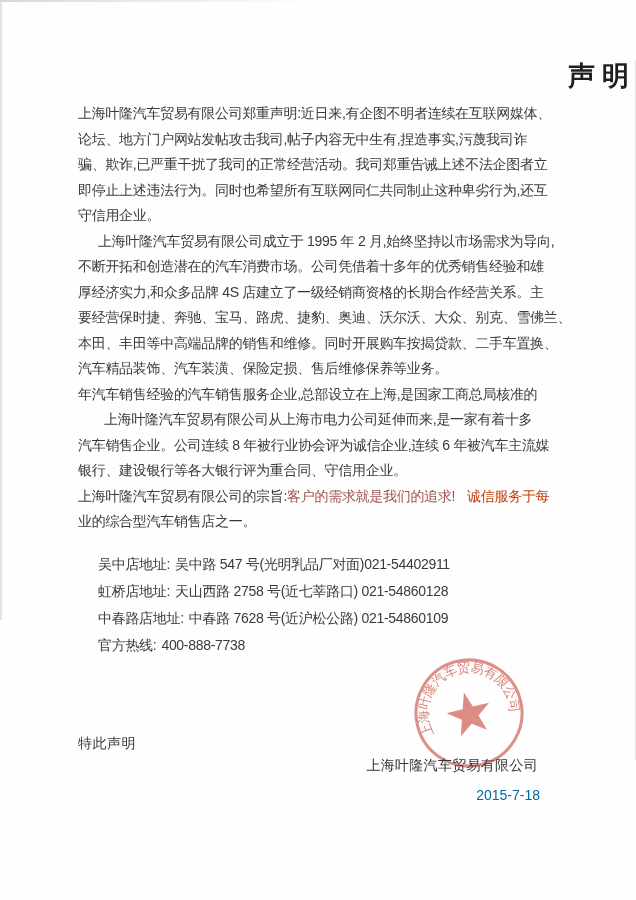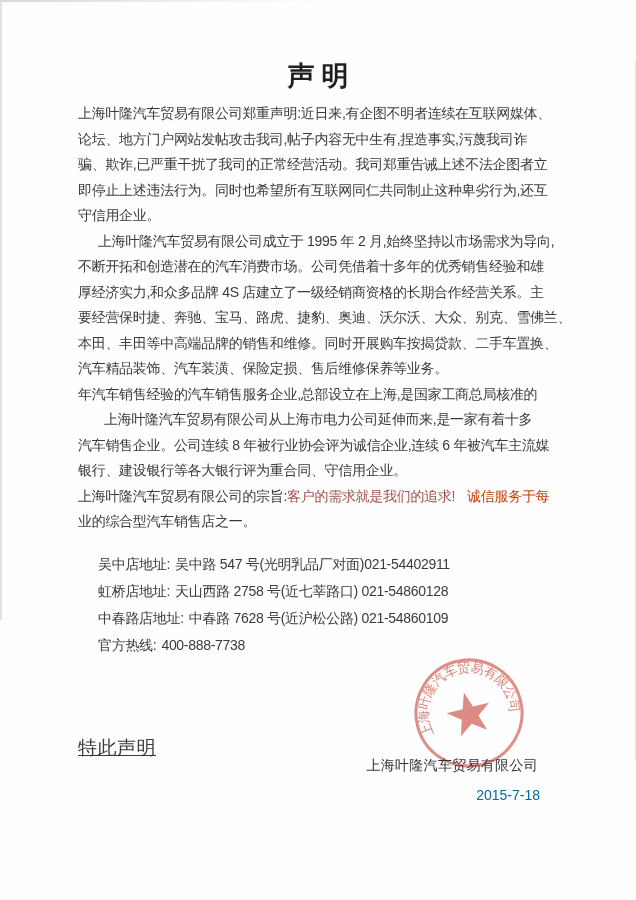--- a/index.html
+++ b/index.html
@@ -18,42 +18,42 @@
   
   .edge-left{position:absolute;left:0;top:0;width:3px;height:620px;
     background:linear-gradient(to right,#d8d8d8,rgba(216,216,216,0));}
   .edge-top{position:absolute;left:0;top:0;width:320px;height:2px;
     background:linear-gradient(to right,#d8d8d8,rgba(216,216,216,0));}
   .edge-right{position:absolute;right:0;top:60px;width:2px;height:700px;
     background:linear-gradient(to left,#e2e2e2,rgba(226,226,226,0));}
 
   .doc-title{
     position:absolute;top:58px;left:0;width:100%;
-    text-align:center;
+    text-align:right;
     font-size:27px;font-weight:bold;color:#1f1f1f;
     letter-spacing:7px;padding-left:7px;box-sizing:border-box;
   }
   .content{
     position:absolute;top:101px;left:78px;width:492px;
     font-size:14px;line-height:25.5px;letter-spacing:-0.3px;
     color:#3a3a3a;
   }
   .line{white-space:nowrap;height:25.5px;overflow:visible;}
   .ind{padding-left:20px;}
   .ind2{padding-left:26px;}
   .red-dark{color:#a24e4e;}
   .red-light{color:#c2410c;margin-left:12px;}
 
   .contacts{margin-top:16px;}
   .contact-line{white-space:nowrap;height:27px;line-height:27px;padding-left:20px;}
   .clabel{margin-right:5px;}
 
   .hereby{
     position:absolute;left:78px;top:735px;
-    font-size:19px;letter-spacing:0.5px;color:#3a3a3a;text-decoration:underline;
+    font-size:14px;letter-spacing:0.5px;color:#3a3a3a;
   }
   .sig-company{
     position:absolute;right:98px;top:757px;
     font-size:14px;letter-spacing:0.3px;color:#333;z-index:3;
   }
   .sig-date{
     position:absolute;right:96px;top:787px;
     font-size:14px;color:#0369a1;z-index:3;
   }
   .stamp{

